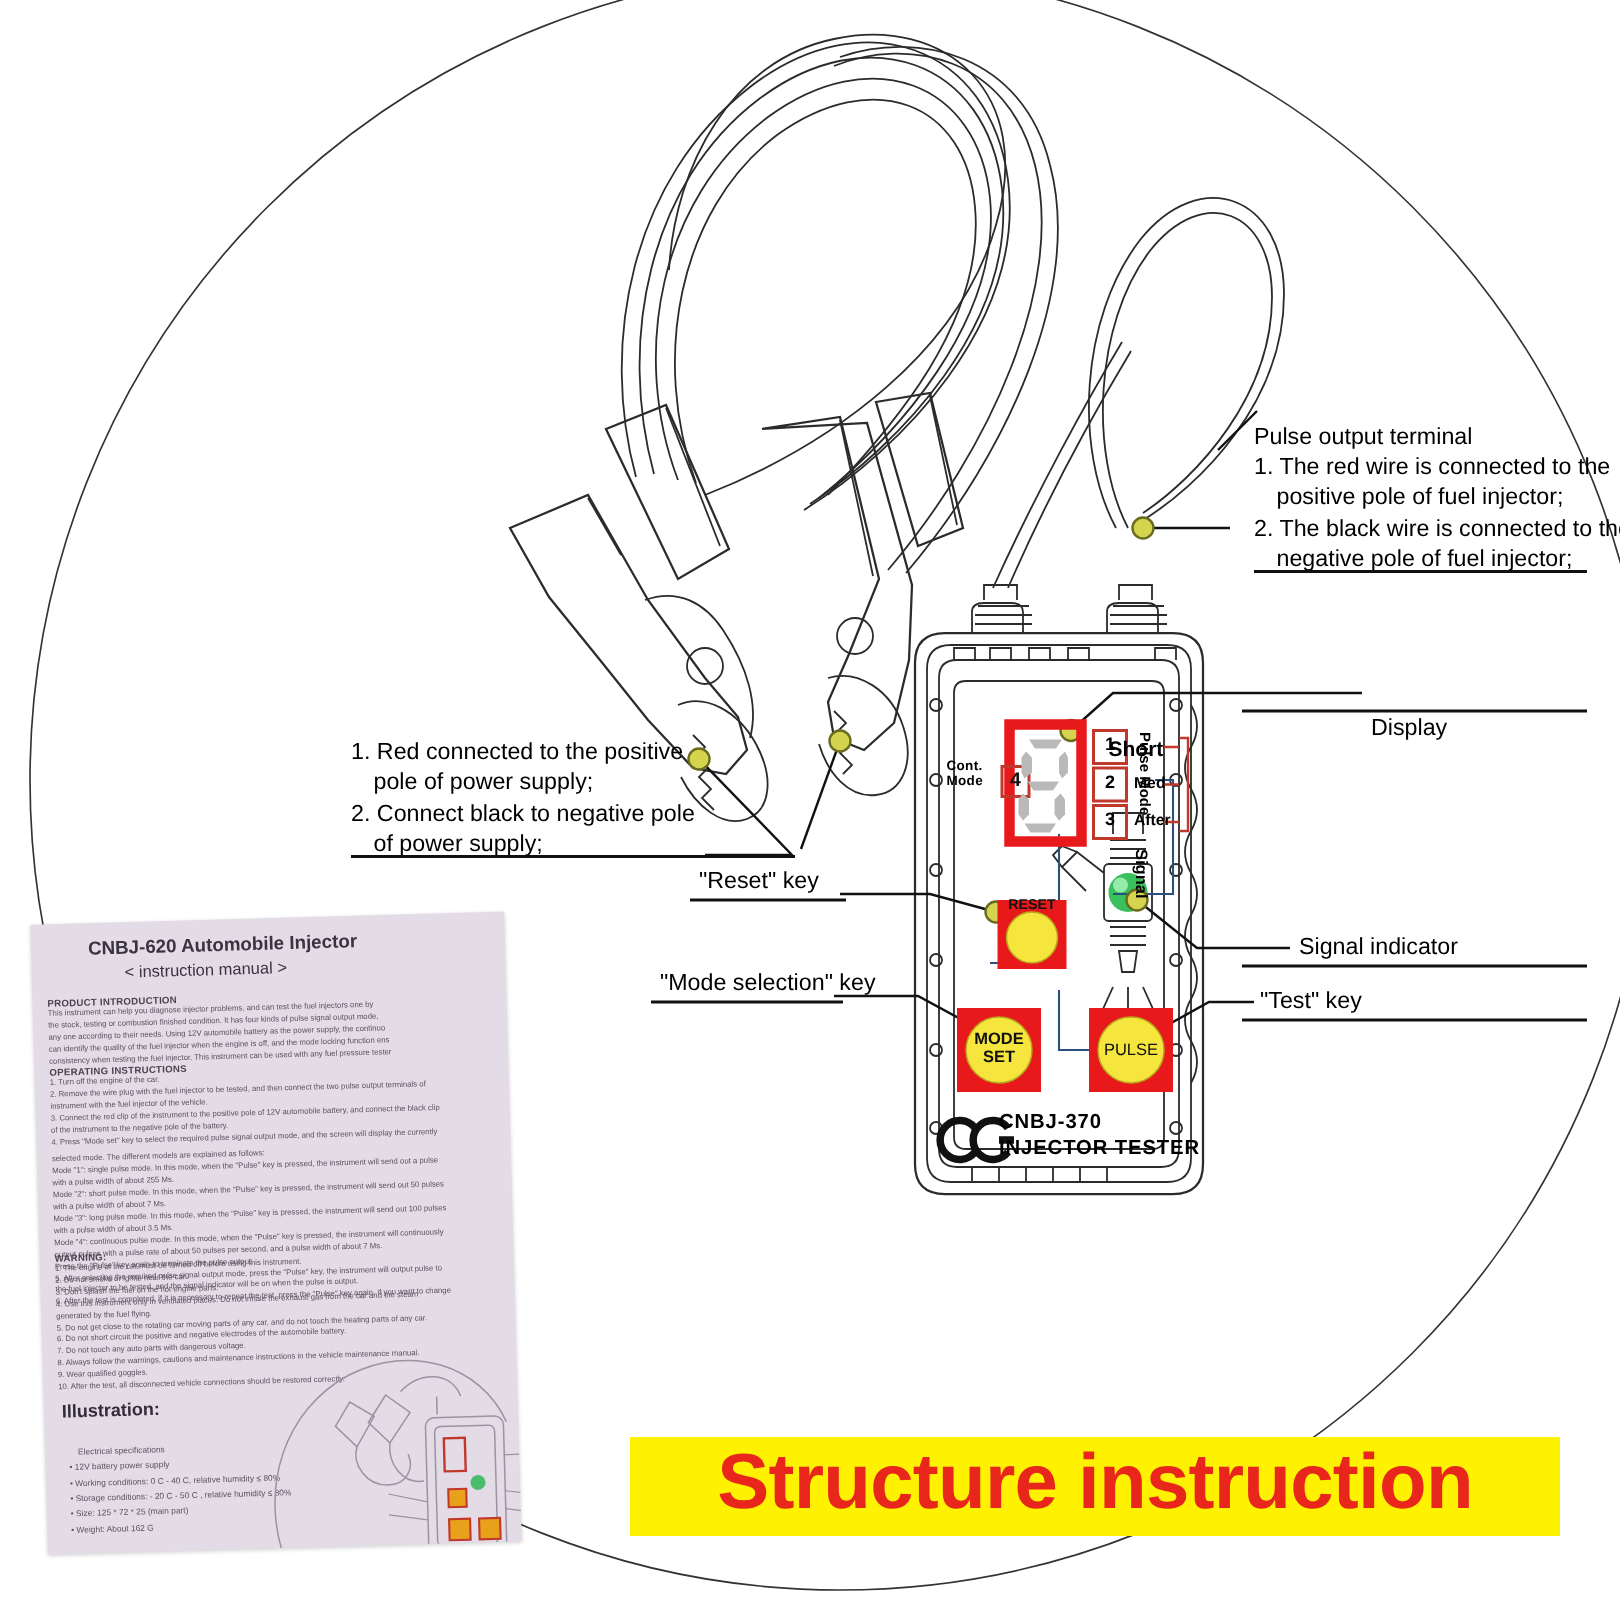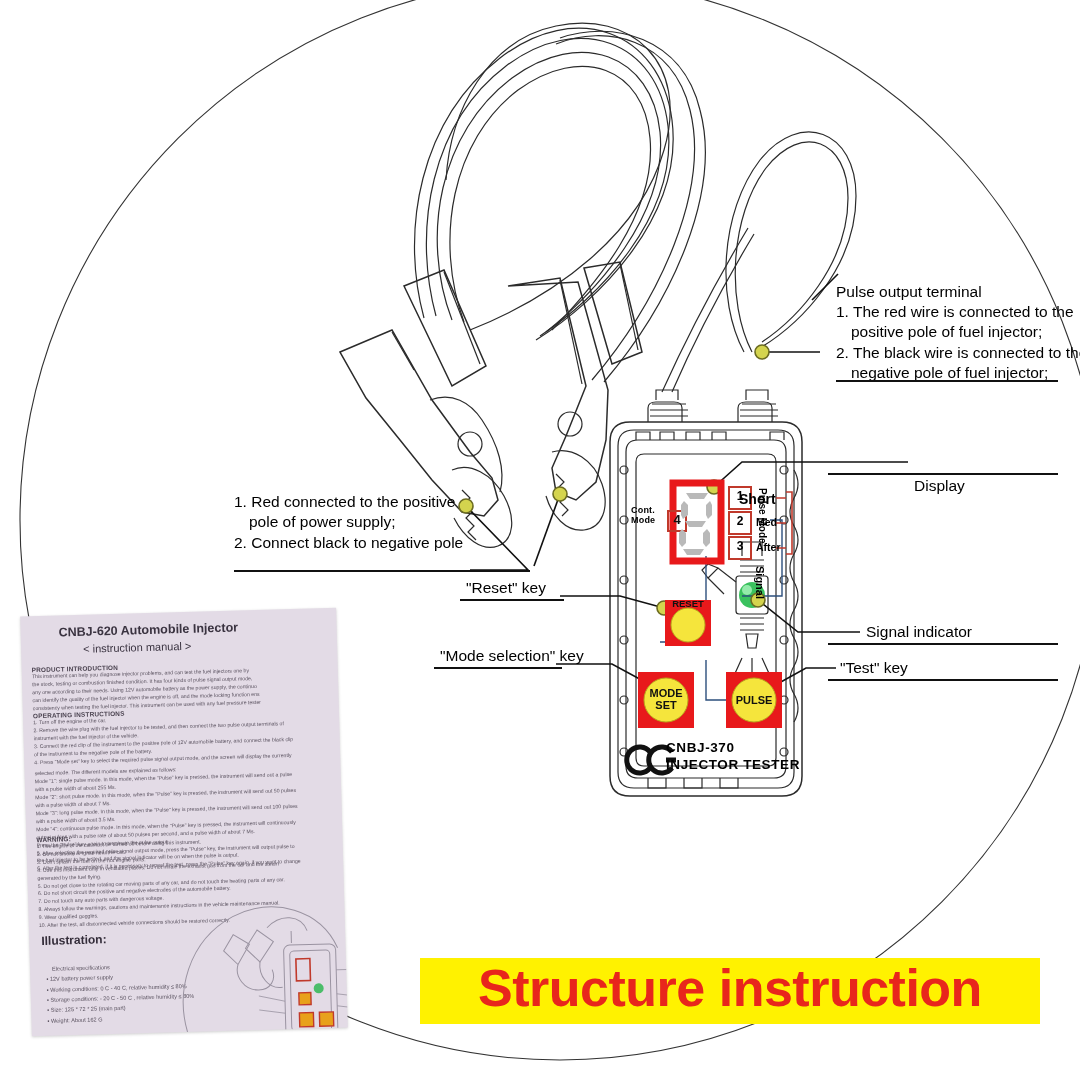--- a/index.html
+++ b/index.html
@@ -233,21 +233,21 @@
 
   <div class="lbl" style="left:768px;top:488px;font-size:10px;font-weight:bold;transform:rotate(90deg);transform-origin:left top;white-space:nowrap;">Pulse Mode</div>
 
   <div class="lbl" style="left:665px;top:598px;width:46px;text-align:center;font-size:9.5px;font-weight:bold;color:#111;">RESET</div>
 
   <div class="lbl" style="left:638px;top:688px;width:56px;text-align:center;font-size:11px;font-weight:bold;line-height:1.05;color:#111;">
     <div>MODE</div>
     <div>SET</div>
   </div>
 
-  <div class="lbl" style="left:726px;top:694px;width:56px;text-align:center;font-size:11px;font-weight:bold;color:#111;">PULSE</div>
+  <div class="lbl" style="left:726px;top:694px;width:56px;text-align:center;font-size:11px;font-weight:normal;color:#111;">PULSE</div>
 
   <div class="lbl" style="left:766px;top:566px;font-size:11px;font-weight:bold;transform:rotate(90deg);transform-origin:left top;white-space:nowrap;">Signal</div>
 
   <div class="lbl" style="left:666px;top:740px;font-size:13.5px;font-weight:bold;letter-spacing:.6px;line-height:1.25;">
     <div>CNBJ-370</div>
     <div>INJECTOR TESTER</div>
   </div>
 
   <div class="lbl callout-title" style="left:836px;top:282px;">Pulse output terminal</div>
   <div class="lbl callout-list" style="left:836px;top:302px;">
@@ -255,20 +255,21 @@
     <div class="indent">positive pole of fuel injector;</div>
     <div>2. The black wire is connected to the</div>
     <div class="indent">negative pole of fuel injector;</div>
   </div>
   <div class="rule" style="left:836px;top:380px;width:222px;"></div>
 
   <div class="lbl callout-list" style="left:234px;top:492px;">
     <div>1. Red connected to the positive</div>
     <div class="indent">pole of power supply;</div>
     <div>2. Connect black to negative pole</div>
+    <div class="indent">of power supply;</div>
   </div>
   <div class="rule" style="left:234px;top:570px;width:296px;"></div>
 
   <div class="lbl callout-title" style="left:914px;top:476px;">Display</div>
   <div class="rule" style="left:828px;top:473px;width:230px;"></div>
 
   <div class="lbl callout-title" style="left:866px;top:622px;">Signal indicator</div>
   <div class="rule" style="left:828px;top:643px;width:230px;"></div>
 
   <div class="lbl callout-title" style="left:840px;top:658px;">"Test" key</div>

